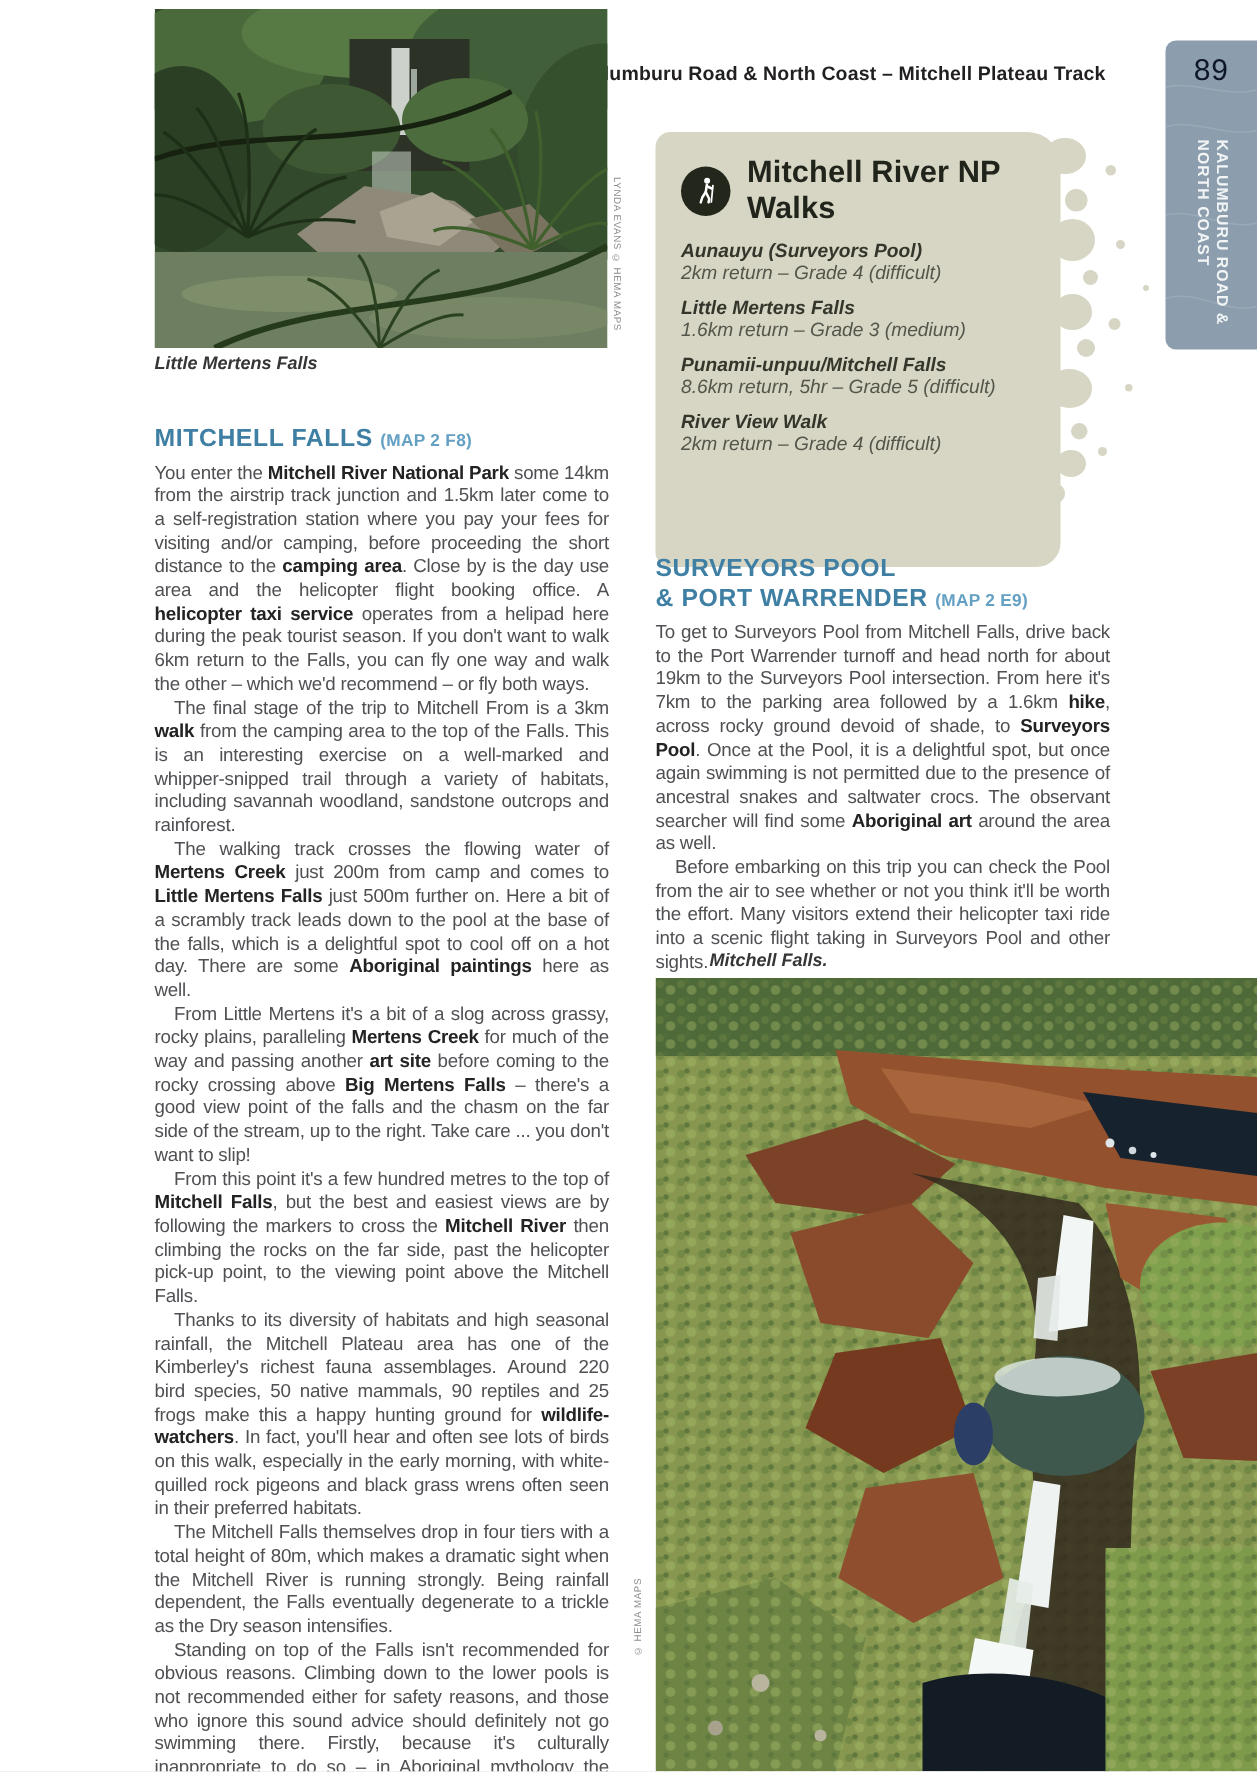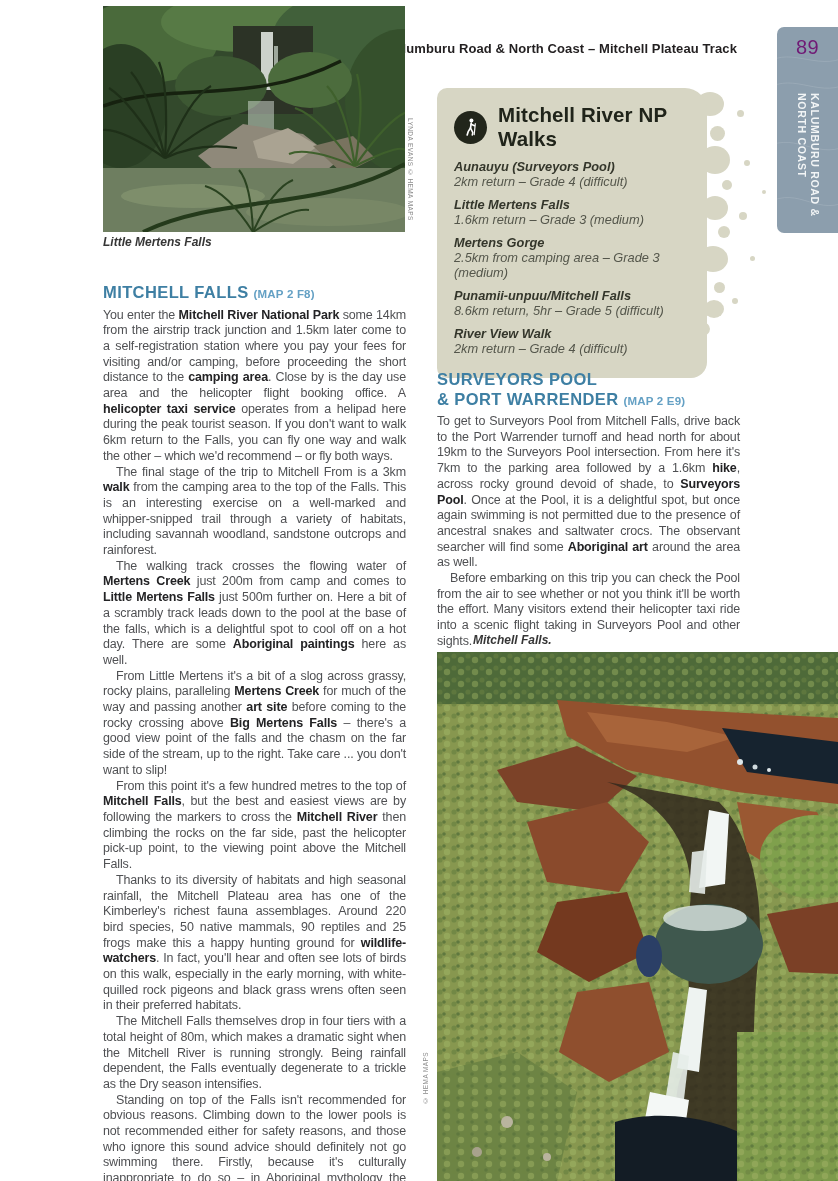--- a/index.html
+++ b/index.html
@@ -7,21 +7,21 @@
         font-family:"Liberation Sans",sans-serif;margin:0 auto;}
 
   
   .page-header{position:absolute;top:41px;left:300px;width:437px;text-align:right;
     font-size:13px;font-weight:700;color:#221f20;letter-spacing:0.1px;}
 
   
   .side-tab{position:absolute;top:27px;left:777px;width:61px;height:206px;background:#8c9ead;
     border-radius:7px 0 0 7px;display:flex;flex-direction:column;align-items:center;overflow:hidden;}
   .side-tab svg{position:absolute;top:0;left:0;}
-  .tab-num{position:relative;margin-top:9px;font-size:20px;color:#701a75;letter-spacing:0.5px;}
+  .tab-num{position:relative;margin-top:9px;font-size:20px;color:#0f172a;letter-spacing:0.5px;}
   .tab-label{position:relative;margin-top:34px;writing-mode:vertical-rl;white-space:pre-line;
     font-size:10.5px;font-weight:700;color:#f2f5f6;letter-spacing:0.7px;line-height:13px;}
 
   
   .photo-top{position:absolute;top:6px;left:103px;width:302px;height:226px;overflow:hidden;}
   .photo-bottom{position:absolute;top:652px;left:437px;width:401px;height:529px;overflow:hidden;}
   .photo-top svg,.photo-bottom svg{display:block;width:100%;height:100%;}
   .credit-v{position:absolute;font-size:6.5px;color:#8c8c8c;letter-spacing:0.4px;
     writing-mode:vertical-rl;}
   .credit-top{top:118px;left:407px;}
@@ -163,24 +163,20 @@
       <div class="walks-title">Mitchell River NP Walks</div>
     </div>
     <div class="walks-list">
         <div class="walk-item">
           <div class="walk-name">Aunauyu (Surveyors Pool)</div>
           <div class="walk-detail">2km return – Grade 4 (difficult)</div>
         </div>
         <div class="walk-item">
           <div class="walk-name">Little Mertens Falls</div>
           <div class="walk-detail">1.6km return – Grade 3 (medium)</div>
-        </div>
-        <div class="walk-item">
-          <div class="walk-name">Mertens Gorge</div>
-          <div class="walk-detail">2.5km from camping area – Grade 3 (medium)</div>
         </div>
         <div class="walk-item">
           <div class="walk-name">Punamii-unpuu/Mitchell Falls</div>
           <div class="walk-detail">8.6km return, 5hr – Grade 5 (difficult)</div>
         </div>
         <div class="walk-item">
           <div class="walk-name">River View Walk</div>
           <div class="walk-detail">2km return – Grade 4 (difficult)</div>
         </div>
       </div>

